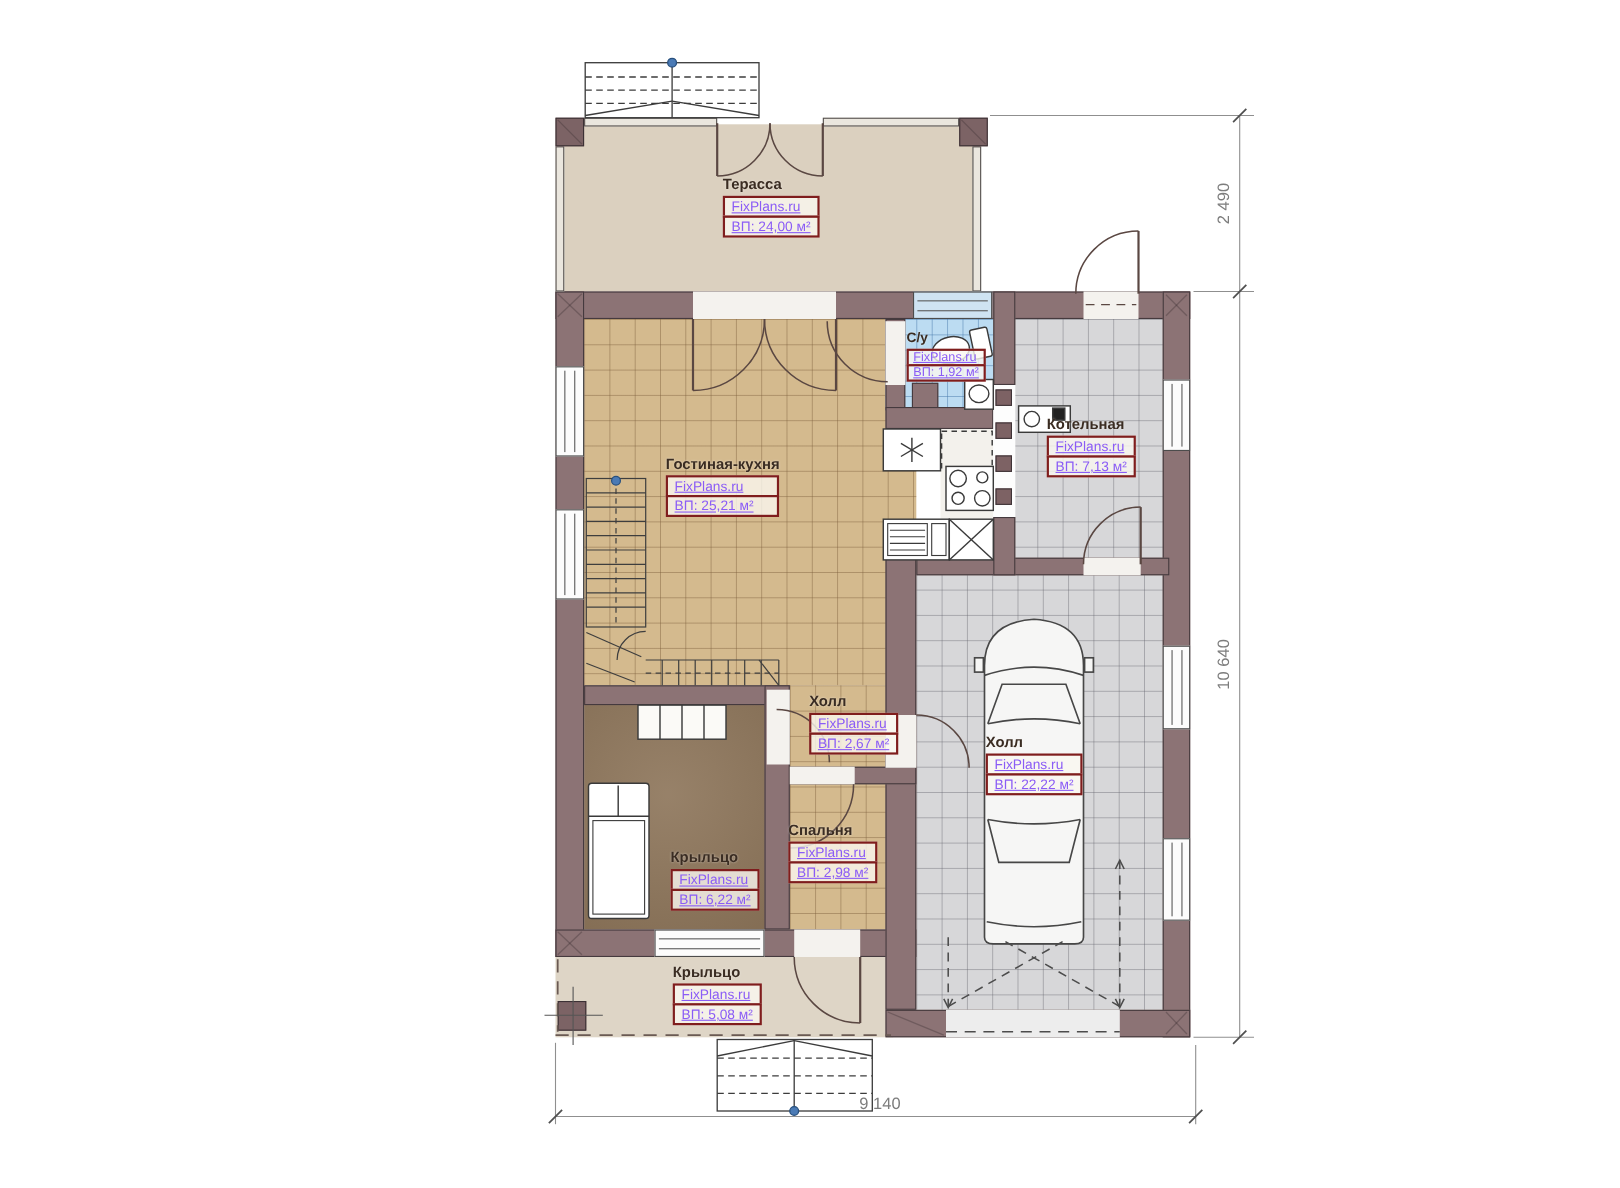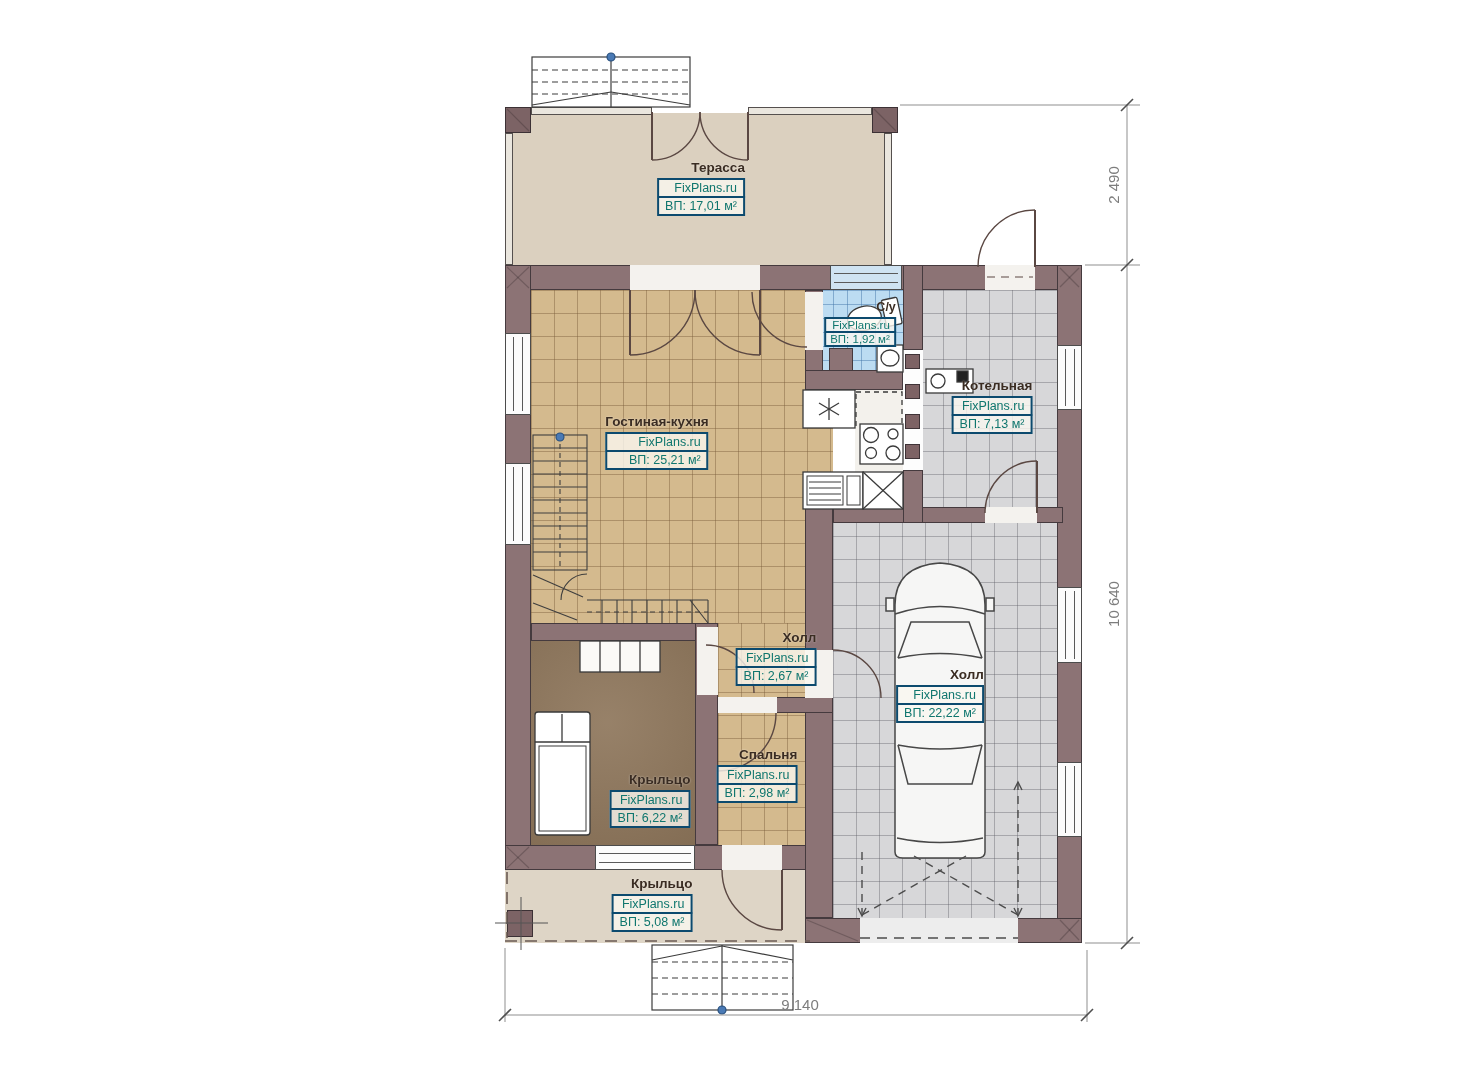--- a/index.html
+++ b/index.html
@@ -22,25 +22,25 @@
   
   .win{position:absolute;background:#fcfcfc;border:1px solid #4c4c4c;box-sizing:border-box;z-index:25;}
   .winv::after{content:"";position:absolute;top:3px;bottom:3px;left:50%;width:8px;transform:translateX(-50%);
                border-left:1.3px solid #5a5a5a;border-right:1.3px solid #5a5a5a;}
   .winh::after{content:"";position:absolute;left:3px;right:3px;top:50%;height:8px;transform:translateY(-50%);
                border-top:1.3px solid #5a5a5a;border-bottom:1.3px solid #5a5a5a;}
   .win-glassy{background:#cfe3f2;}
   
   #overlay{position:absolute;left:0;top:0;z-index:30;pointer-events:none;}
   
-  .rlabel{position:absolute;transform:translateX(-50%);text-align:right;z-index:40;}
+  .rlabel{position:absolute;transform:translateX(-50%);text-align:left;z-index:40;}
   .rtitle{font-weight:bold;font-size:13.5px;color:#3a2c22;margin-bottom:3px;white-space:nowrap;
           text-shadow:0 0 2px rgba(255,255,255,.55);}
-  .rbox{display:block;border:2px solid #0c4a6e;background:rgba(250,247,240,.8);font-size:12.5px;
-        color:#0f766e;padding:1px 6px;white-space:nowrap;}
+  .rbox{display:block;border:2px solid #7f1d1d;background:rgba(250,247,240,.8);font-size:12.5px;
+        color:#8b5cf6;padding:1px 6px;white-space:nowrap;text-decoration:underline;}
   .rbox + .rbox{margin-top:-2px;}
   .rlabel.small .rtitle{font-size:12.5px;}
   .rlabel.small .rbox{font-size:11.5px;padding:0 4px;}
   .dimtext{position:absolute;font-size:15px;color:#7d7d7d;z-index:40;white-space:nowrap;}
 </style>
 </head>
 <body>
 
 <div class="canvas">
 
@@ -285,21 +285,21 @@
         <line x1="1121" y1="949" x2="1133" y2="937"></line>
         <line x1="499" y1="1021" x2="511" y2="1009"></line>
         <line x1="1081" y1="1021" x2="1093" y2="1009"></line>
       </g>
     </g>
   </svg>
 
   <div class="rlabel" style="left:701px;top:160px">
     <div class="rtitle">Терасса</div>
     <div class="rbox">FixPlans.ru</div>
-    <div class="rbox">ВП: 17,01 м²</div>
+    <div class="rbox">ВП: 24,00 м²</div>
   </div>
 
   <div class="rlabel" style="left:657px;top:414px">
     <div class="rtitle">Гостиная-кухня</div>
     <div class="rbox">FixPlans.ru</div>
     <div class="rbox">ВП: 25,21 м²</div>
   </div>
 
   <div class="rlabel small" style="left:860px;top:300px">
     <div class="rtitle">С/у</div>

